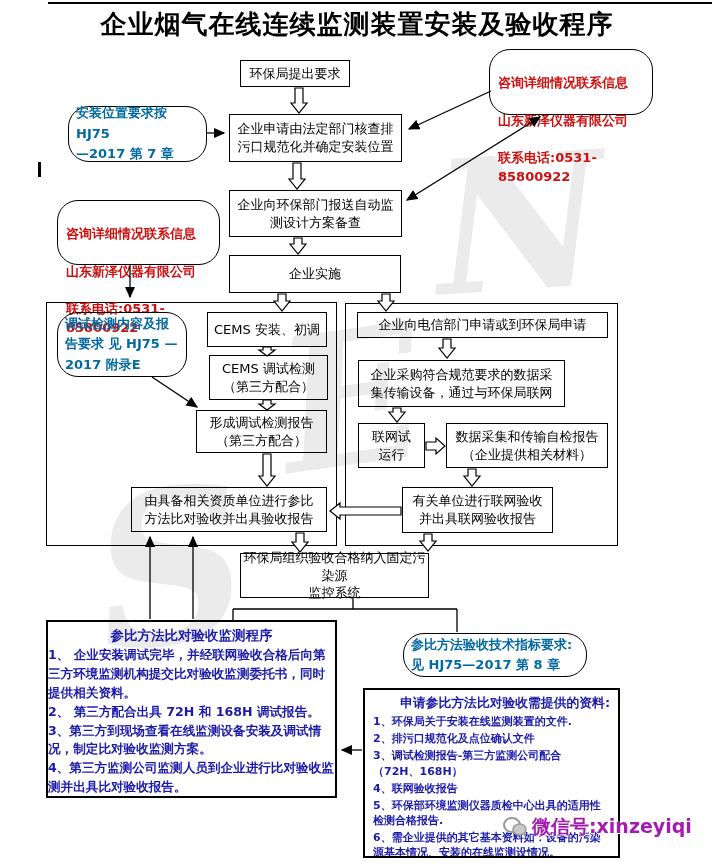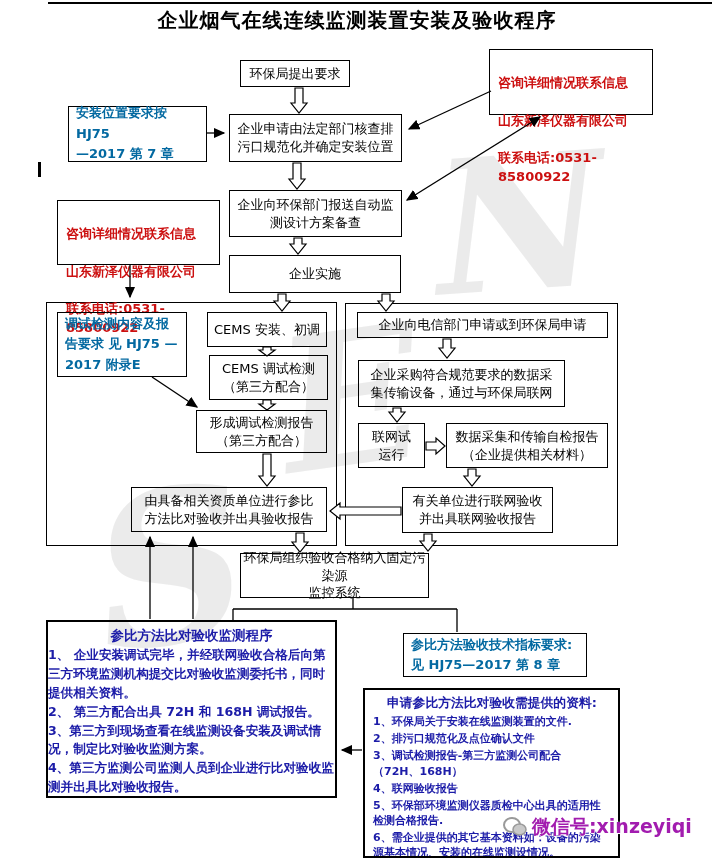--- a/index.html
+++ b/index.html
@@ -4,29 +4,29 @@
 <style>
   html,body{margin:0;padding:0;background:#fff;}
   #canvas{position:relative;width:714px;height:865px;background:#fff;overflow:hidden;
           font-family:"DejaVu Sans","Liberation Sans",sans-serif;}
   .bx{position:absolute;border:1px solid #000;box-sizing:border-box;display:flex;
       align-items:center;justify-content:center;text-align:center;color:#000;
       font-size:13px;line-height:1.35;white-space:pre-line;z-index:2;}
   .grp{position:absolute;border:1px solid #000;box-sizing:border-box;z-index:1;}
   .blue{color:#0369a1;font-weight:bold;}
   .red{color:#cc1010;font-weight:bold;}
-  .la{justify-content:flex-start;text-align:left;padding:4px 7px;}
+  .la{justify-content:flex-start;text-align:left;padding:4px 7px;border-radius:21px;}
   .listbox{position:absolute;border:2px solid #000;box-sizing:border-box;z-index:2;
            color:#1c1ca8;font-weight:bold;text-align:left;overflow:hidden;}
   .pb-title{text-align:center;font-size:13.5px;margin:2px 0 1px 0;}
   .pb-items div{font-size:12.6px;line-height:1.5;}
-  .mb-title{font-size:12.8px;margin:1px 0 2px 14px;}
+  .mb-title{font-size:12.8px;margin:1px 0 2px 14px;text-align:right;}
   .mb-items div{font-size:11px;line-height:1.38;margin:2px 0;}
   #title{position:absolute;left:0;top:7px;width:714px;text-align:center;
-         font-size:20px;font-weight:bold;color:#000;letter-spacing:1px;z-index:2;}
+         font-size:26px;font-weight:bold;color:#000;letter-spacing:1px;z-index:2;}
   .hline{position:absolute;background:#000;z-index:2;}
   svg.overlay{position:absolute;left:0;top:0;z-index:5;pointer-events:none;}
   .wm{position:absolute;z-index:0;color:#dcdcdc;opacity:.55;
       font-family:"DejaVu Serif","Liberation Serif",serif;font-style:italic;
       font-weight:bold;user-select:none;}
   #wechat{position:absolute;left:503px;top:814px;display:flex;align-items:center;gap:5px;
           z-index:6;color:#a21caf;font-size:19px;font-weight:bold;
           text-shadow:0 0 2px #fff,0 1px 0 #fff;}
 </style>
 </head>

